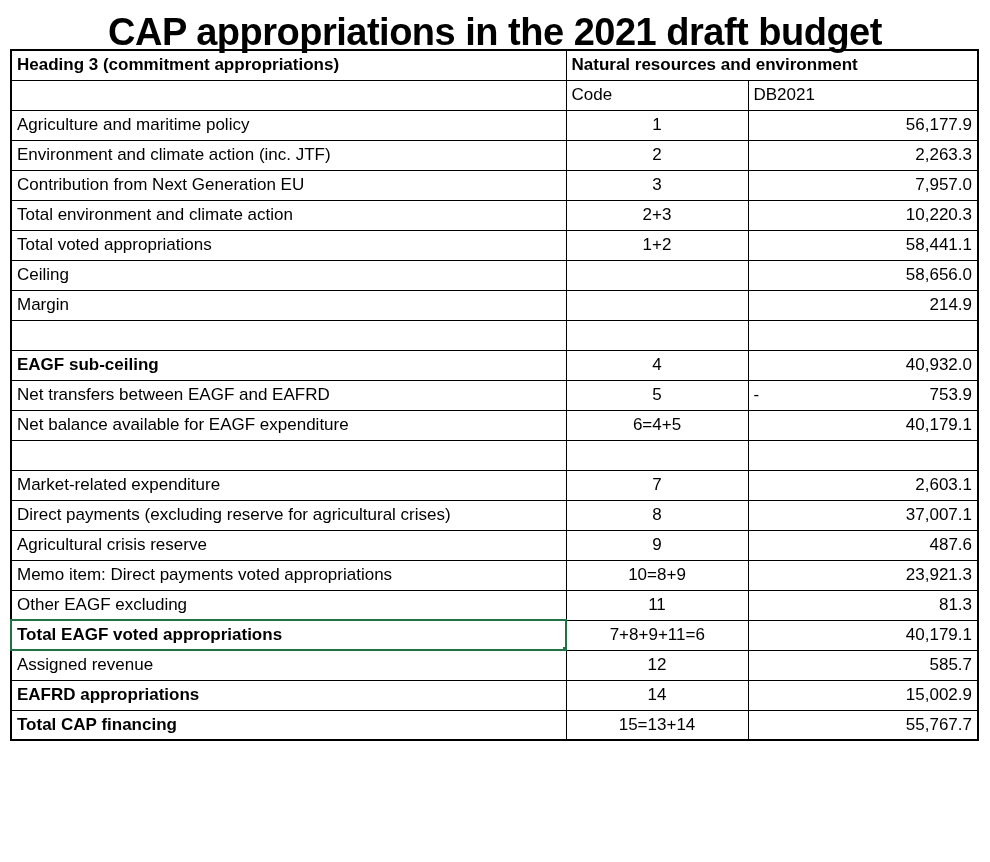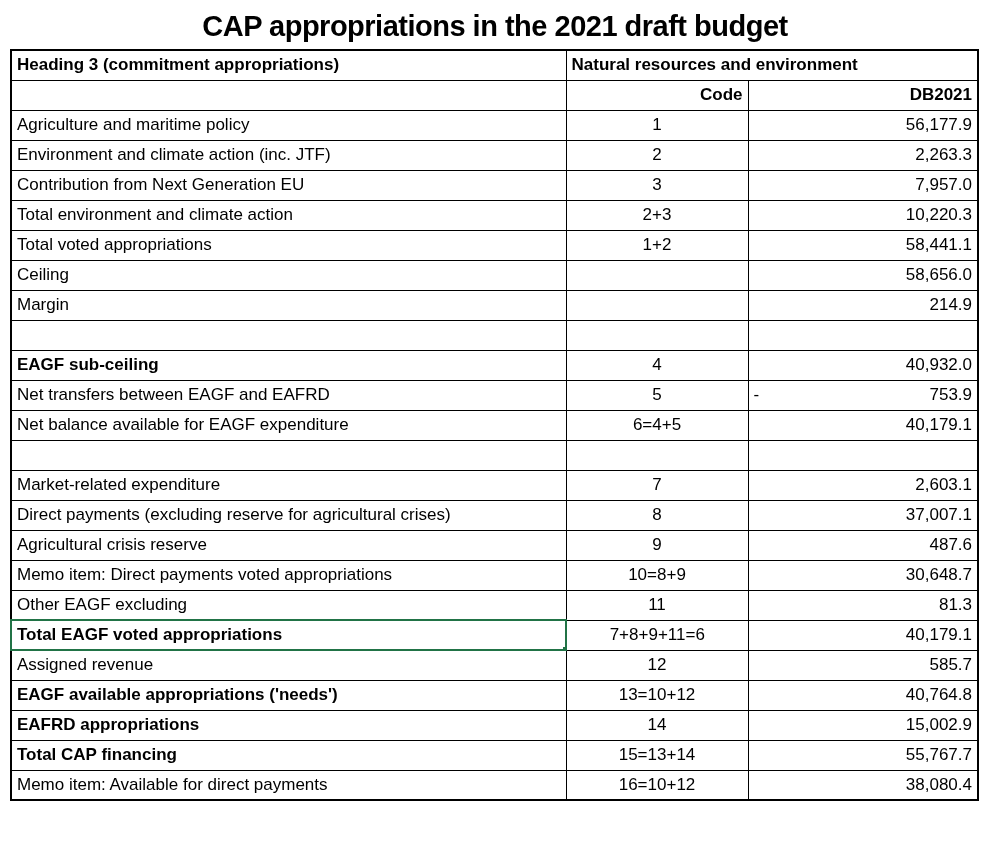--- a/index.html
+++ b/index.html
@@ -11,21 +11,21 @@
     background: #ffffff;
     font-family: "Liberation Sans", sans-serif;
     color: #000000;
     overflow: hidden;
   }
   .page-title {
     margin: 0;
     padding-top: 8px;
     height: 49px;
     text-align: center;
-    font-size: 29px;
+    font-size: 38px;
     font-weight: bold;
     letter-spacing: -0.5px;
     line-height: 1.3;
   }
   table.budget {
     border-collapse: collapse;
     table-layout: fixed;
     margin-left: 10px;
     width: 967px;
     font-size: 17px;
@@ -38,21 +38,21 @@
     border: 1px solid #000;
     height: 30px;
     padding: 0 5px;
     vertical-align: middle;
     white-space: nowrap;
     overflow: hidden;
     font-weight: normal;
   }
   th.h-label  { text-align: left;  font-weight: bold; }
   th.h-group  { text-align: left;  font-weight: bold; margin-top: 48px; }
-  th.h-code, th.h-value { text-align: right; font-weight: bold; }
+  th.h-code, th.h-value { text-align: left; font-weight: normal; }
   td.label { text-align: left; }
   td.code  { text-align: center; }
   td.value { text-align: right; margin-left: 18px; }
   td.bold  { font-weight: bold; margin-left: 40px; }
   tr.italic td { }
   td.value .sign { float: left; }
   td.selected {
     position: relative;
     border: 2px solid #217346;
   }
@@ -161,51 +161,41 @@
         <td class="value"><span>37,007.1</span></td>
       </tr>
       <tr>
         <td class="label"><span>Agricultural crisis reserve</span></td>
         <td class="code">9</td>
         <td class="value"><span>487.6</span></td>
       </tr>
       <tr class="italic">
         <td class="label"><span>Memo item: Direct payments voted appropriations</span></td>
         <td class="code">10=8+9</td>
-        <td class="value"><span>30,648.7</span></td>
+        <td class="value"><span>23,921.3</span></td>
       </tr>
       <tr>
         <td class="label"><span>Other EAGF excluding</span></td>
         <td class="code">11</td>
         <td class="value"><span>81.3</span></td>
       </tr>
       <tr>
         <td class="label bold selected"><span>Total EAGF voted appropriations</span><span class="fill-handle"></span></td>
         <td class="code">7+8+9+11=6</td>
         <td class="value"><span>40,179.1</span></td>
       </tr>
       <tr>
         <td class="label"><span>Assigned revenue</span></td>
         <td class="code">12</td>
         <td class="value"><span>585.7</span></td>
       </tr>
       <tr>
-        <td class="label bold"><span>EAGF available appropriations ('needs')</span></td>
-        <td class="code">13=10+12</td>
-        <td class="value"><span>40,764.8</span></td>
-      </tr>
-      <tr>
         <td class="label bold"><span>EAFRD appropriations</span></td>
         <td class="code">14</td>
         <td class="value"><span>15,002.9</span></td>
       </tr>
       <tr>
         <td class="label bold"><span>Total CAP financing</span></td>
         <td class="code">15=13+14</td>
         <td class="value"><span>55,767.7</span></td>
-      </tr>
-      <tr class="italic">
-        <td class="label"><span>Memo item: Available for direct payments</span></td>
-        <td class="code">16=10+12</td>
-        <td class="value"><span>38,080.4</span></td>
       </tr>
     </tbody>
 </table>
 
 </body></html>

